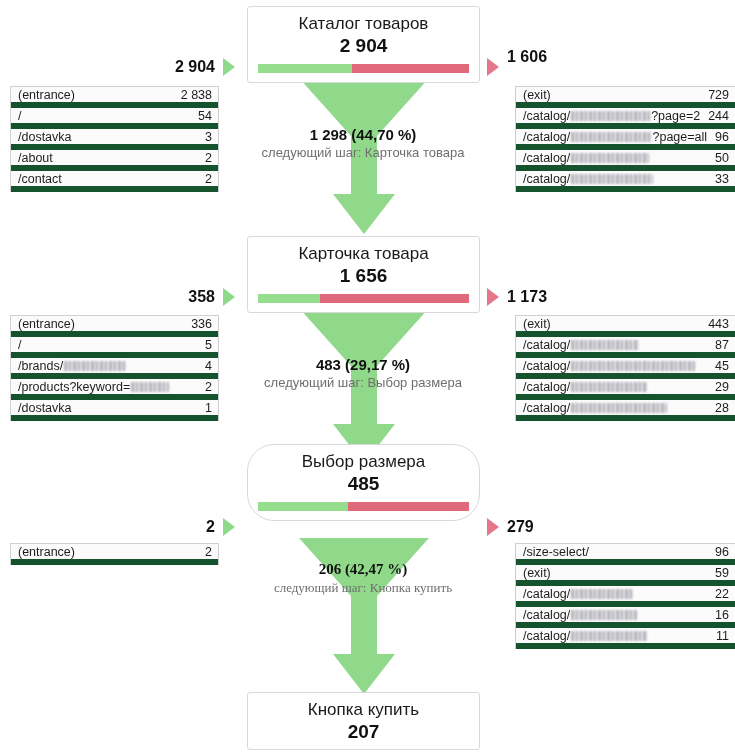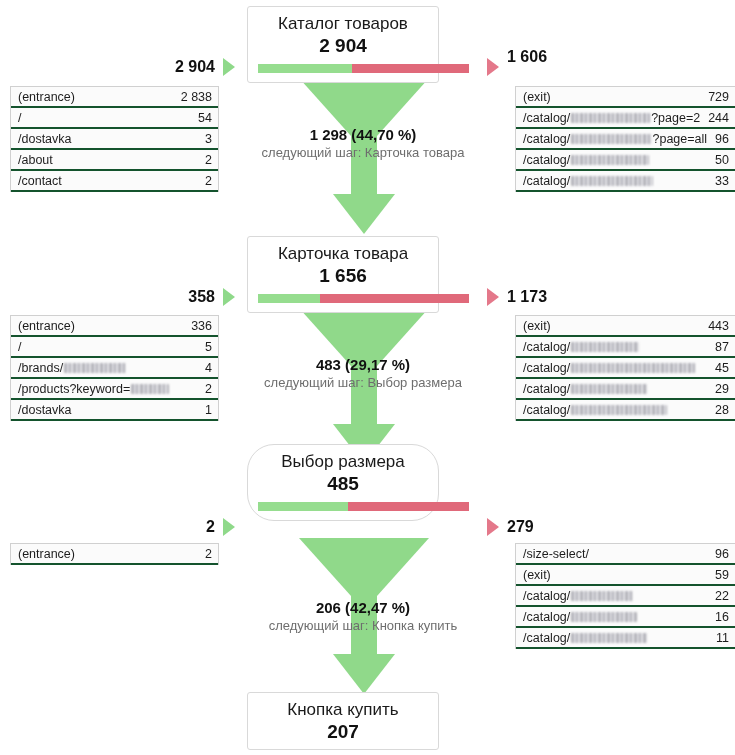--- a/index.html
+++ b/index.html
@@ -14,21 +14,21 @@
     -webkit-font-smoothing: antialiased;
     overflow: hidden;
   }
 
   .funnel { position: relative; width: 735px; height: 755px; }
 
   
   .step-box {
     position: absolute;
     left: 247px;
-    width: 192px;
+    width: 233px;
     background: #ffffff;
     border: 1px solid #d9d9d9;
     border-radius: 3px;
     padding: 6px 10px 9px 10px;
     text-align: center;
     z-index: 5;
   }
   .step-title {
     font-size: 17px;
     color: #1a1a1a;
@@ -119,21 +119,21 @@
     border-bottom: none;
     background: #ffffff;
     z-index: 3;
   }
   .side-table.left  { left: 10px;  width: 209px; }
   .side-table.right { left: 503px; width: 221px; margin-left: 12px; }
 
   .tr {
     display: flex;
     align-items: center;
-    border-bottom: 2px solid #14532d;
+    border-bottom: 6px solid #14532d;
     height: 21px;
     background: #fbfbfb;
     padding: 0 6px 0 7px;
   }
   .td-label {
     flex: 1 1 auto;
     font-size: 12.5px;
     color: #1d1d1d;
     line-height: 14px;
     white-space: nowrap;
@@ -198,21 +198,21 @@
     <div class="conn-sub">следующий шаг: Выбор размера</div>
   </div>
 
   <div class="connector" style="top:538px;">
     <svg width="130" height="160" viewBox="0 0 130 160">
       <polygon points="0,0 130,0 78,58 52,58" fill="#90d98a"></polygon>
       <rect x="52" y="58" width="26" height="66" fill="#90d98a"></rect>
       <polygon points="34,116 96,116 65,156" fill="#90d98a"></polygon>
     </svg>
   </div>
-  <div class="conn-label" style="top:598px; left:183px;">
+  <div class="conn-label" style="top:560px; left:183px;font-family:Liberation Serif, serif;">
     <div class="conn-main">206 (42,47 %)</div>
     <div class="conn-sub">следующий шаг: Кнопка купить</div>
   </div>
 
   <div class="step-box" style="top:6px;">
     <div class="step-title">Каталог товаров</div>
     <div class="step-value">2 904</div>
     <div class="step-bar">
       <div class="seg-green" style="width:44.7%"></div>
       <div class="seg-red" style="width:55.3%"></div>

